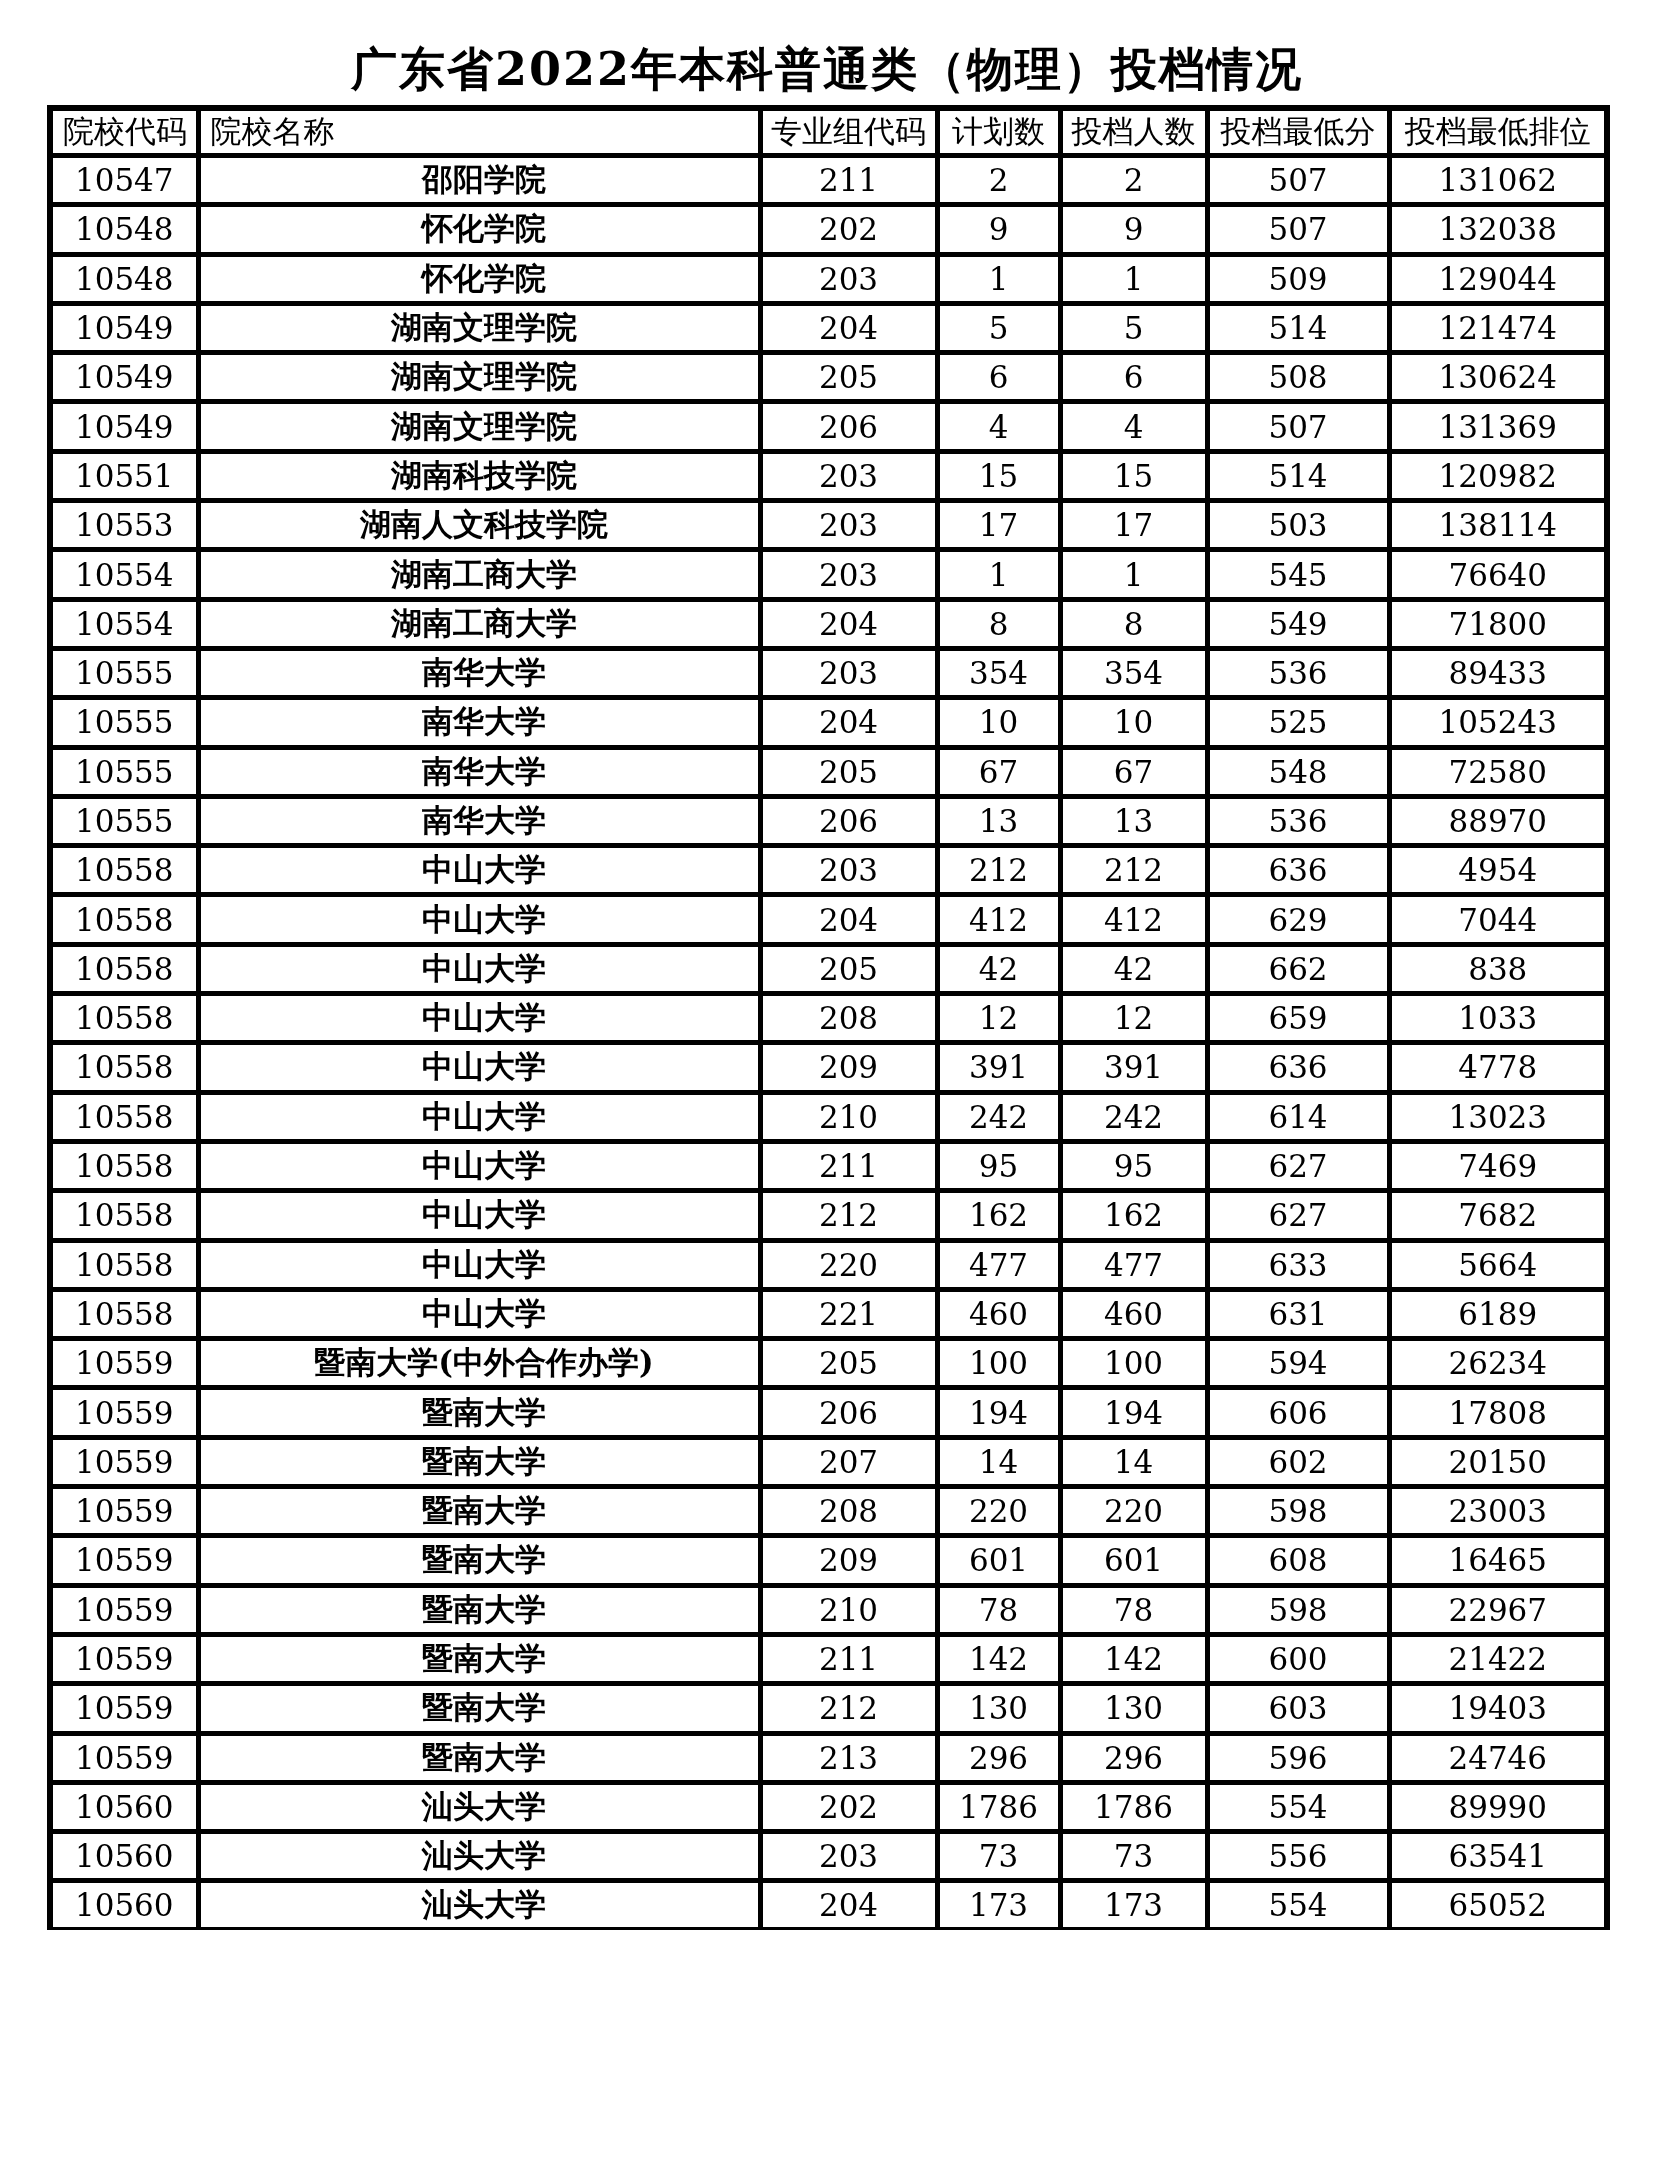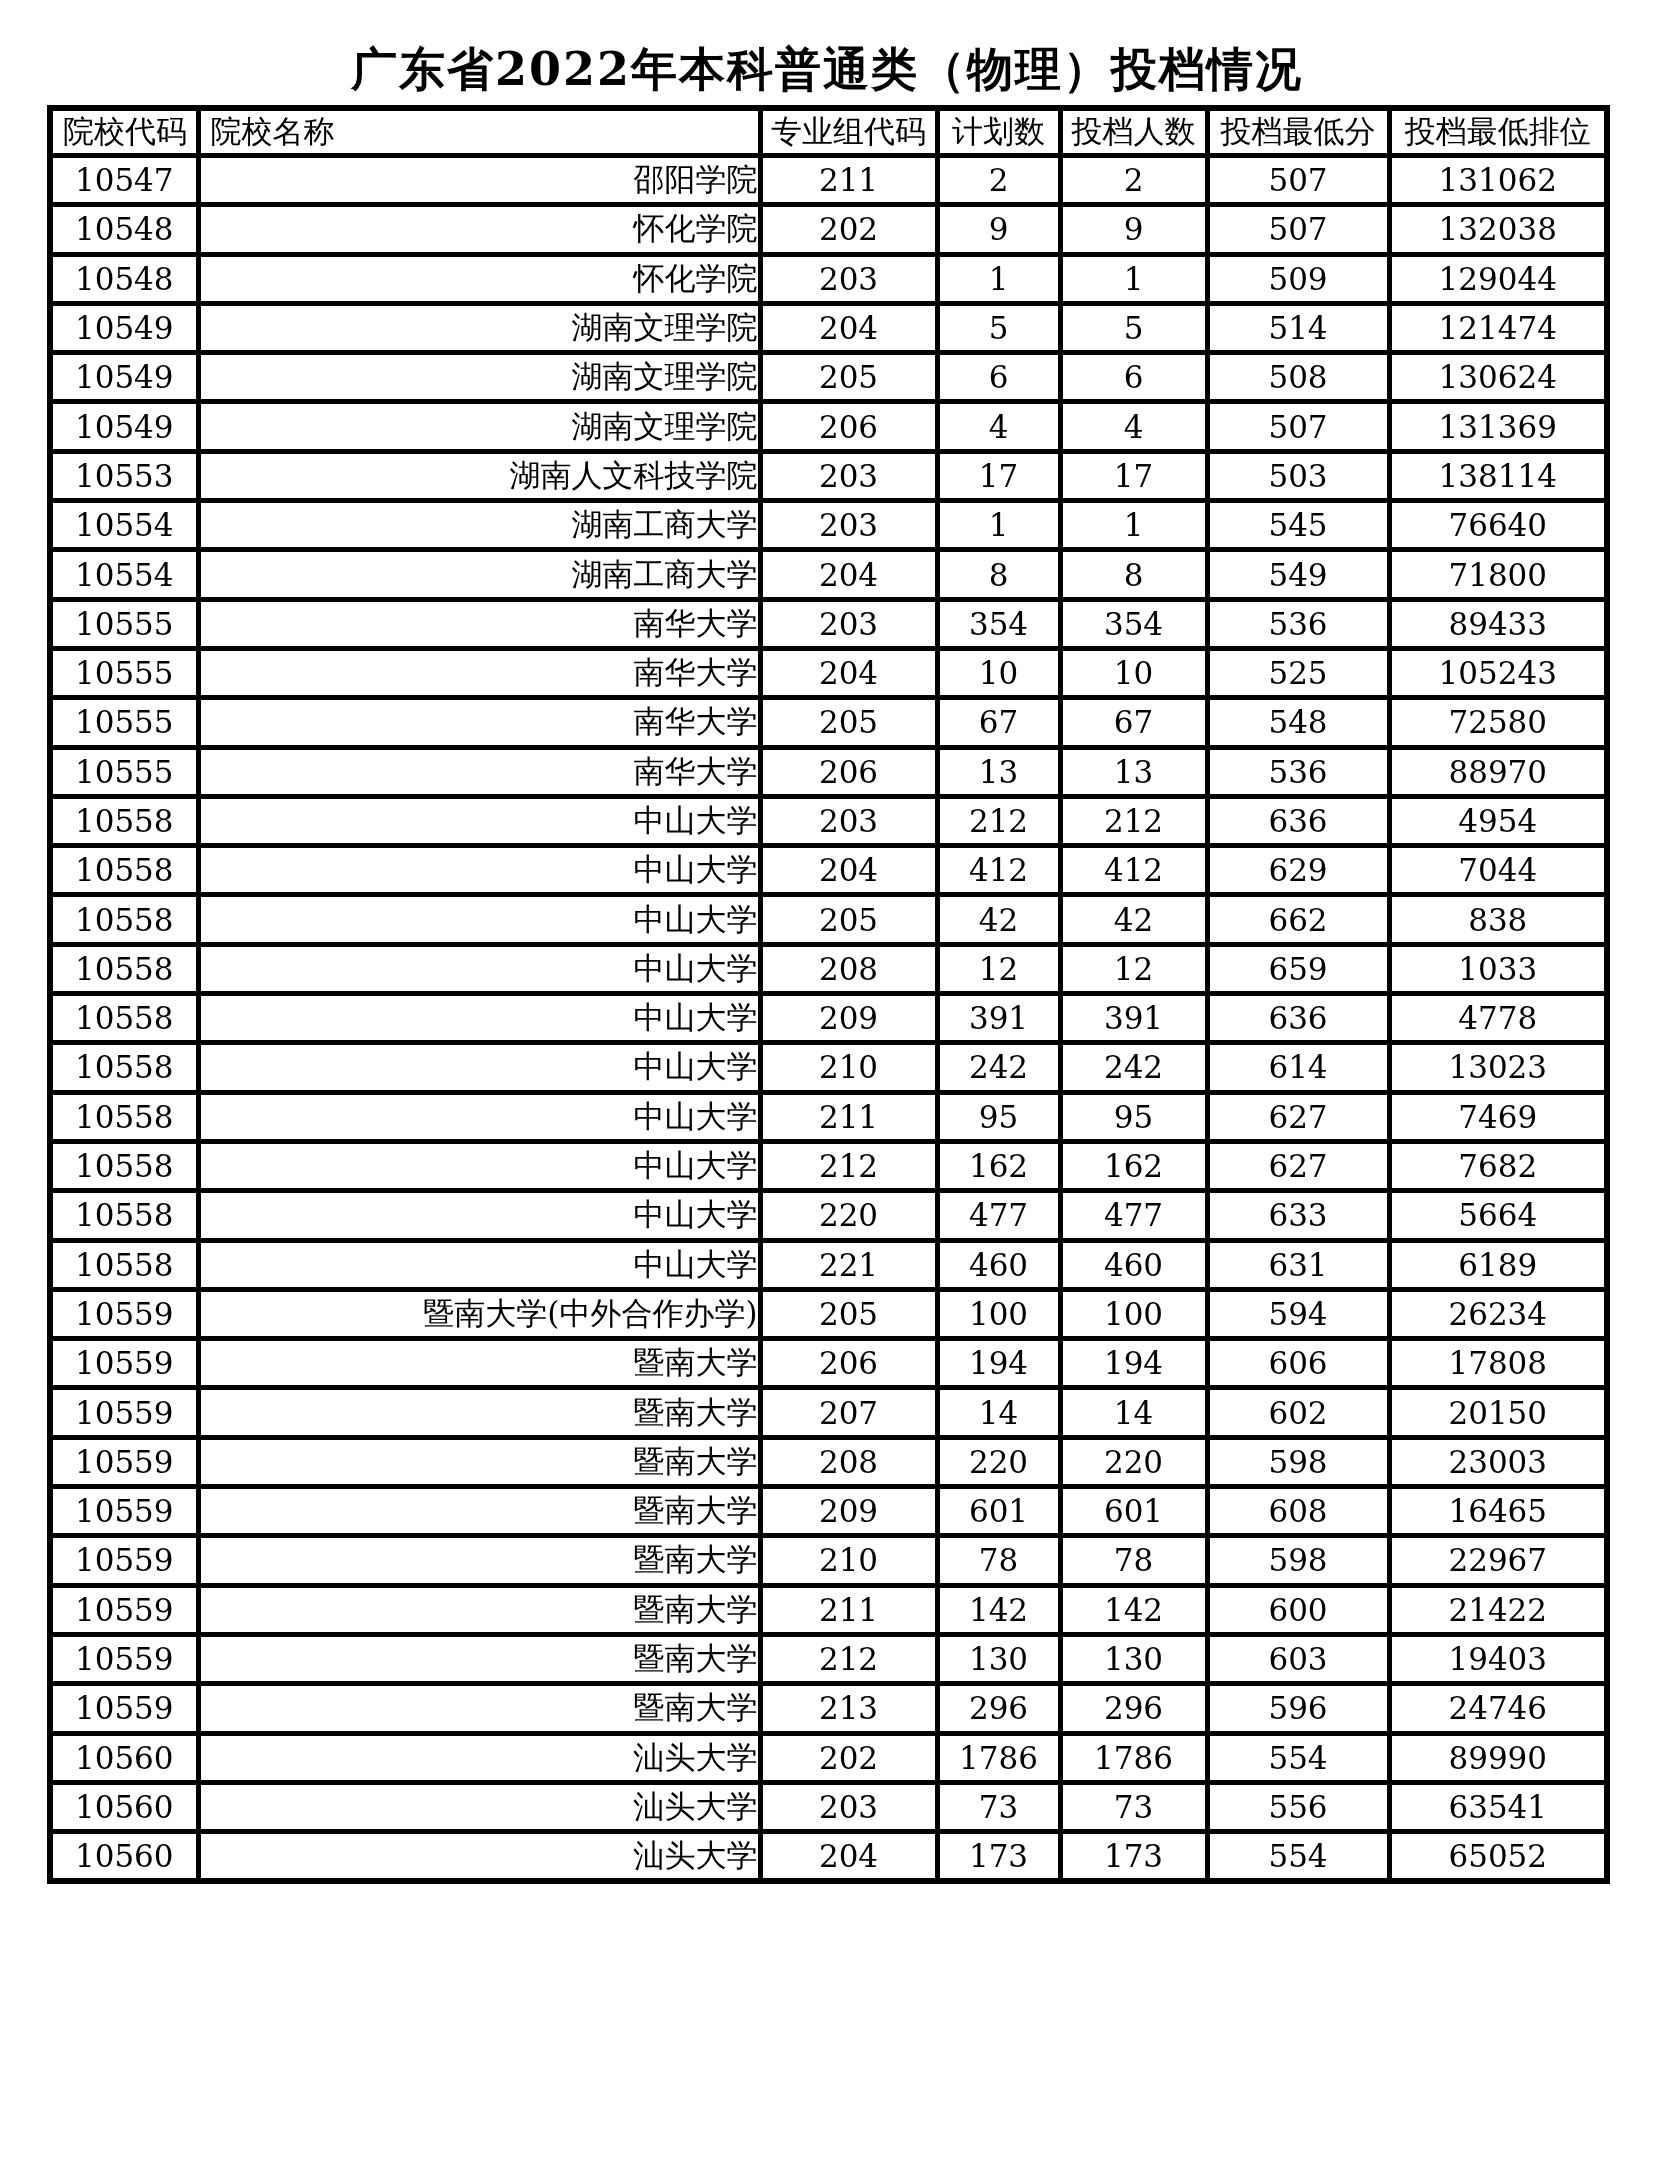--- a/index.html
+++ b/index.html
@@ -38,21 +38,21 @@
     font-weight:normal;
     padding:0;
     text-align:center;
     vertical-align:middle;
     overflow:hidden;
     white-space:nowrap;
   }
   table.admission thead tr { height:47px;margin-top:28px; }
   table.admission tbody tr { height:49.3px; }
   table.admission th.h-left { text-align:left; padding-left:10px; }
-  table.admission td.cell-name { text-align:right; padding-left:10px; }
+  table.admission td.cell-name { text-align:center; padding-left:10px;font-weight:bold; }
   .footer {
     position:absolute; left:0; right:0; top:2128px;
     text-align:center;
     font-family:Liberation Mono, monospace;
     font-size:31px;
     color:var(--ink, #000000);
   }
   .watermark {
     position:absolute; top:2088px; right:45px;
     font-family:"DejaVu Sans","Liberation Sans",sans-serif;
@@ -139,20 +139,29 @@
         <tr>
           <td>10549</td>
           <td class="cell-name">湖南文理学院</td>
           <td>206</td>
           <td>4</td>
           <td>4</td>
           <td>507</td>
           <td>131369</td>
         </tr>
         <tr>
+          <td>10551</td>
+          <td class="cell-name">湖南科技学院</td>
+          <td>203</td>
+          <td>15</td>
+          <td>15</td>
+          <td>514</td>
+          <td>120982</td>
+        </tr>
+        <tr>
           <td>10553</td>
           <td class="cell-name">湖南人文科技学院</td>
           <td>203</td>
           <td>17</td>
           <td>17</td>
           <td>503</td>
           <td>138114</td>
         </tr>
         <tr>
           <td>10554</td>

